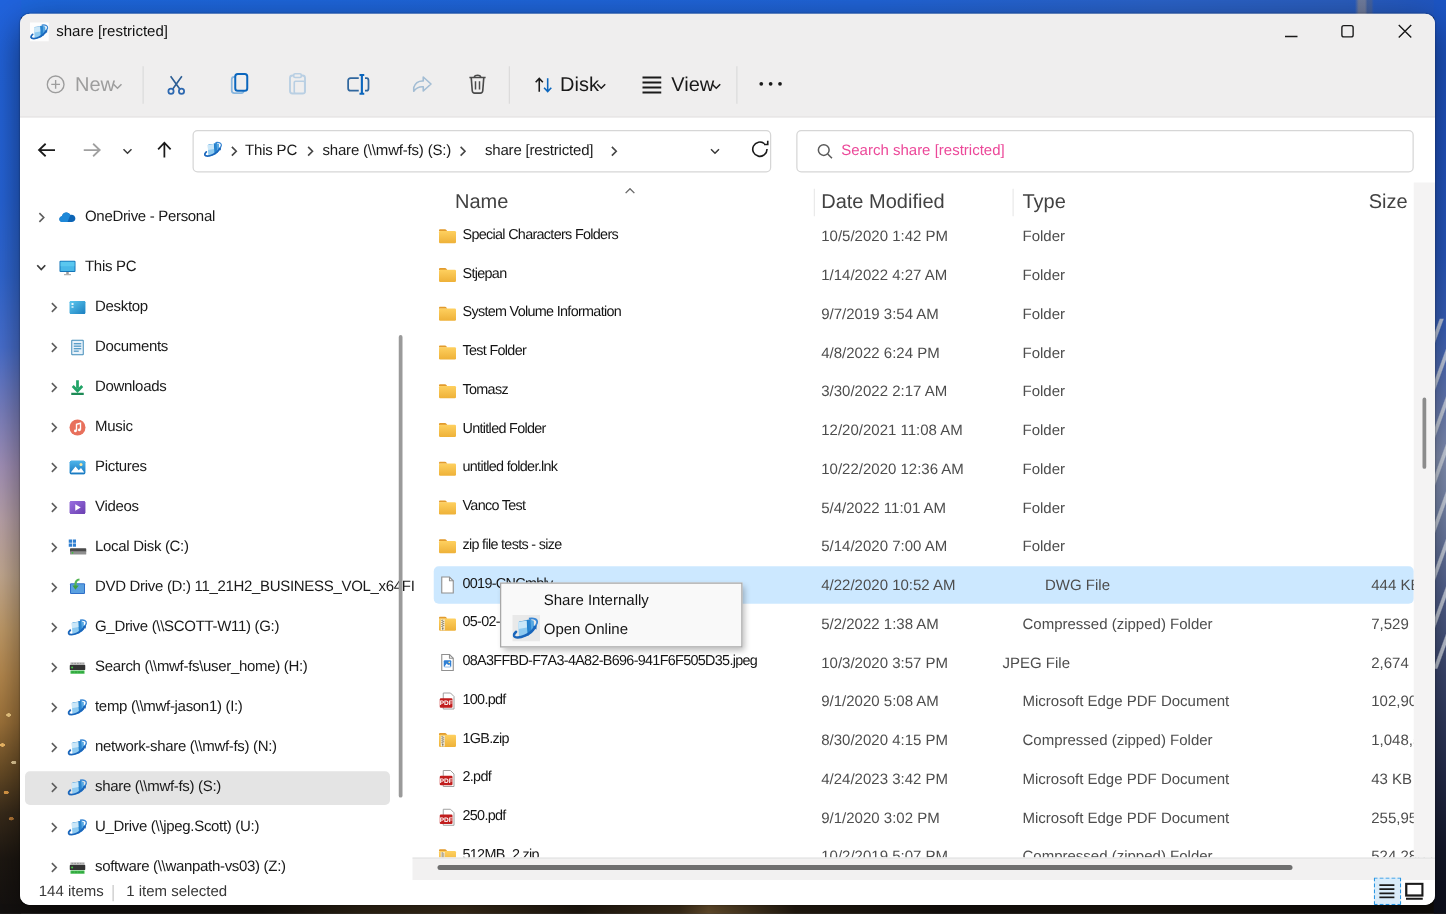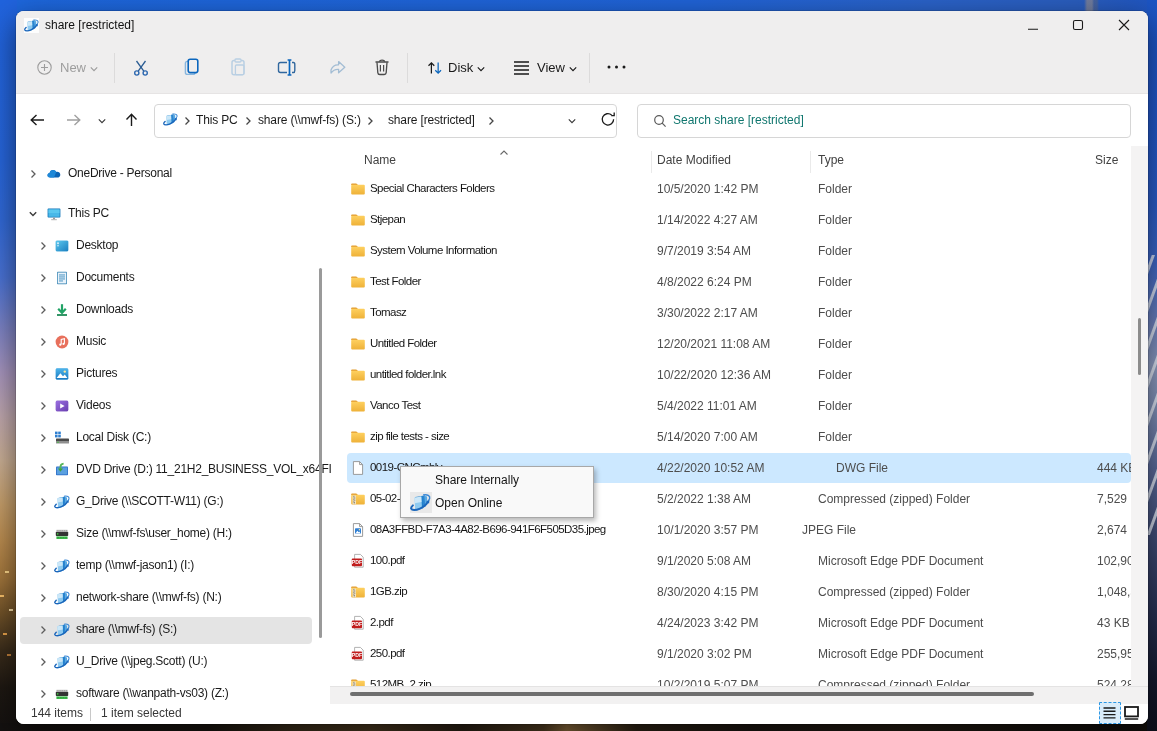--- a/index.html
+++ b/index.html
@@ -22,28 +22,28 @@
  background-position:0 255px,0 0;background-size:10px 280px,10px 731px;background-repeat:no-repeat;}
 #wp-bottom{left:0;bottom:0;width:1157px;height:8px;
  background:linear-gradient(90deg,#141110 0%,#19140f 18%,#3a2d1a 25%,#4a3820 32%,#2a2014 40%,#513d22 47%,#8a6a3c 49%,#2e2315 55%,#1b1510 65%,#241c12 78%,#17120d 90%,#100d0a 100%);}
 
 #win{left:16px;top:11px;width:1132px;height:713px;background:#fff;border-radius:8px;
  box-shadow:0 10px 30px rgba(0,0,0,.55),0 0 0 1px rgba(0,0,0,.12);overflow:hidden;}
 .gray{color:#9d9d9d !important;}
 #title{left:29px;top:7px;font-size:12px;color:#111;}
 
 .tbsep{top:42px;width:1px;height:30px;background:#dcdbdb;}
-.tblabel{font-size:13px;color:#191919;}
+.tblabel{font-size:16px;color:#191919;}
 #addrbox{left:138px;top:93px;width:461px;height:32px;border:1px solid #d6d6d6;border-radius:4px;background:#fff;}
 #searchbox{left:621px;top:93px;width:492px;height:32px;border:1px solid #d6d6d6;border-radius:4px;background:#fff;}
 .crumb{font-size:12px;letter-spacing:-0.15px;color:#1b1b1b;top:102px;}
 .sbtext{font-size:12px;letter-spacing:-0.25px;color:#1a1a1a;white-space:nowrap;}
 #sbsel{left:4px;width:292px;height:27px;background:#e4e4e4;border-radius:4px;}
 
-.hdr{font-size:12px;color:#424242;top:142px;}
+.hdr{font-size:16px;color:#424242;top:142px;}
 .colsep{top:140px;width:1px;height:22px;background:#eaeaea;}
 .rname{font-size:11.5px;letter-spacing:-0.55px;color:#151515;white-space:nowrap;}
 .rcol{font-size:12px;color:#4d4d4d;white-space:nowrap;}
 
 #vtrack{left:1115px;top:135px;width:17px;height:540px;background:#f4f3f3;}
 #vthumb{left:1122px;top:307px;width:3px;height:57px;background:#8c8c8c;border-radius:2px;}
 #sbthumb{left:303px;top:257px;width:3px;height:370px;background:#9a9a9a;border-radius:2px;}
 #hband{left:314px;top:675px;width:818px;height:18px;background:#f2f1f1;border-top:1px solid #e4e3e3;}
 #hthumb{left:20px;top:5px;width:684px;height:4px;background:#6f6f6f;border-radius:2px;position:absolute;}
 #status{left:0;top:693px;width:1132px;height:20px;background:#fff;}
@@ -189,21 +189,21 @@
     </svg>
 <svg class="abs" style="left:584px;top:101px" width="16" height="16" viewBox="0 0 16 16">
 <path d="M13.6 7.2 A5.7 5.7 0 1 1 11.6 3.0" stroke="#1b1b1b" stroke-width="1.3" fill="none"></path>
 <path d="M11.2 3.6 L14.2 3.6 L14.2 0.6" stroke="#1b1b1b" stroke-width="1.3" fill="none"></path>
     </svg>
 <div class="abs" id="searchbox"></div>
 <svg class="abs" style="left:637px;top:103px" width="14" height="14" viewBox="0 0 14 14">
 <circle cx="6" cy="6" r="4.3" stroke="#5a5a5a" stroke-width="1.2" fill="none"></circle>
 <path d="M9.2 9.2 L12.6 12.6" stroke="#5a5a5a" stroke-width="1.2"></path>
     </svg>
-<div class="abs" style="left:657px;top:102px;font-size:12px;color:#0f766e">Search share [restricted]</div>
+<div class="abs" style="left:657px;top:102px;font-size:12px;color:#ec4899">Search share [restricted]</div>
 <div class="abs" id="sbsel" style="top:606px"></div>
 <svg class="abs" style="left:12px;top:158px" width="10" height="10" viewBox="0 0 10 10">
       <path d="M3.5 1.5 L7 5 L3.5 8.5" stroke="#5d5d5d" stroke-width="1.3" fill="none"></path>
     </svg>
 <div class="abs" style="left:30px;top:155px;width:16px;height:16px">
       <svg width="16" height="16" viewBox="0 0 16 16">
 <path d="M4.1 11.6 C2.6 11.6 1.5 10.6 1.5 9.3 C1.5 8.1 2.4 7.2 3.6 7.0 C3.8 5.3 5.3 4.0 7.1 4.0 C8.5 4.0 9.7 4.8 10.3 5.9 C10.6 5.8 10.9 5.75 11.2 5.75 C12.9 5.75 14.3 7.05 14.3 8.7 C14.3 10.3 13.0 11.6 11.3 11.6 Z" fill="#0c64b5"></path>
 <path d="M4.1 11.6 C2.6 11.6 1.5 10.6 1.5 9.3 C1.5 8.1 2.4 7.2 3.6 7.0 C3.8 5.3 5.3 4.0 7.1 4.0 C8.5 4.0 9.7 4.8 10.3 5.9 L8 11.6 Z" fill="#1e88d8"></path>
 </svg>
     </div>
@@ -360,21 +360,21 @@
 <div class="abs" style="left:38px;top:515px;width:16px;height:16px">
       <svg width="16" height="16" viewBox="0 0 16 16">
 <rect x="2.2" y="3.8" width="11.6" height="1.8" rx="0.5" fill="#c6c6c6"></rect>
 <path d="M3.2 4.7h1.4M5.4 4.7h1.4M7.6 4.7h1.4M9.8 4.7h1.4M12 4.7h1" stroke="#8e8e8e" stroke-width="0.7"></path>
 <rect x="1.8" y="5.8" width="12.4" height="4.2" rx="0.7" fill="#333333"></rect>
 <circle cx="3.7" cy="7.9" r="0.8" fill="#3ec53e"></circle>
 <rect x="2.4" y="10.4" width="11.2" height="2.6" fill="#3cb84a"></rect>
 <path d="M3.4 11.7h1.6M6.0 11.7h1.6M8.6 11.7h1.6M11.2 11.7h1.6" stroke="#2f9e3c" stroke-width="1"></path>
 </svg>
     </div>
-<div class="abs sbtext" style="left:60px;top:515px">Size (\\mwf-fs\user_home) (H:)</div>
+<div class="abs sbtext" style="left:60px;top:515px">Search (\\mwf-fs\user_home) (H:)</div>
 <svg class="abs" style="left:22px;top:550px" width="10" height="10" viewBox="0 0 10 10">
       <path d="M3.5 1.5 L7 5 L3.5 8.5" stroke="#5d5d5d" stroke-width="1.3" fill="none"></path>
     </svg>
 <div class="abs" style="left:38px;top:547px;width:16px;height:16px">
       <svg width="16" height="16" viewBox="0 0 16 16">
 <path d="M10.0 2.2 C13.4 1.6 15.4 2.8 15.0 4.8 C14.8 5.8 13.9 6.9 12.6 7.9" stroke="#3a87d4" stroke-width="1.1" fill="none"></path>
 <path d="M8.6 3.0 L11.4 2.4 L12.0 10.8 L9.2 12.2 Z" fill="#2b85d0"></path>
 <path d="M10.9 2.9 L13.0 3.5 L13.2 9.2 L11.6 10.2 Z" fill="#57a8e2"></path>
 <path d="M4.0 3.9 L9.4 3.1 L10.0 12.3 L4.6 13.9 Z" fill="#2080cc"></path>
 <path d="M3.4 4.3 L8.6 3.5 L9.2 12.6 L4.0 14.2 Z" fill="#8ecaf0"></path>
@@ -627,21 +627,21 @@
 <div class="abs" style="left:20px;top:348px;width:16px;height:16px">
         <svg width="16" height="16" viewBox="0 0 16 16">
 <path d="M3.4 1.6 L9.6 1.6 L12.6 4.6 L12.6 14.4 L3.4 14.4 Z" fill="#fff" stroke="#909090" stroke-width="0.9"></path>
 <path d="M9.6 1.6 L9.6 4.6 L12.6 4.6" fill="none" stroke="#909090" stroke-width="0.9"></path>
 <rect x="5" y="6.2" width="6" height="5.6" rx="0.8" fill="#2f7fd4"></rect>
 <circle cx="9.4" cy="7.8" r="0.7" fill="#fde8a0"></circle>
 <path d="M5.4 11.4 L7.4 8.8 L8.6 10.2 L9.4 9.4 L10.6 11.4 Z" fill="#fff"></path>
 </svg>
       </div>
 <div class="abs rname" style="left:40px;top:349px">08A3FFBD-F7A3-4A82-B696-941F6F505D35.jpeg</div>
-<div class="abs rcol" style="left:327px;top:349px">10/1/2020 3:57 PM</div>
+<div class="abs rcol" style="left:327px;top:349px">10/3/2020 3:57 PM</div>
 <div class="abs rcol" style="left:472px;top:349px">JPEG File</div>
 <div class="abs rcol" style="left:767px;top:349px">2,674 KB</div>
 <div class="abs" style="left:20px;top:379px;width:16px;height:16px">
         <svg width="16" height="16" viewBox="0 0 16 16">
 <path d="M4.6 1.4 L10.4 1.4 L13.2 4.2 L13.2 14.2 L4.6 14.2 Z" fill="#fff" stroke="#a0a0a0" stroke-width="0.8"></path>
 <rect x="1.8" y="5.6" width="10.2" height="7.6" rx="0.9" fill="#c11e1e"></rect>
 <text x="6.9" y="11.4" font-family="Liberation Sans,sans-serif" font-size="5.2" font-weight="bold" fill="#fff" text-anchor="middle">PDF</text>
 </svg>
       </div>
 <div class="abs rname" style="left:40px;top:380px">100.pdf</div>

